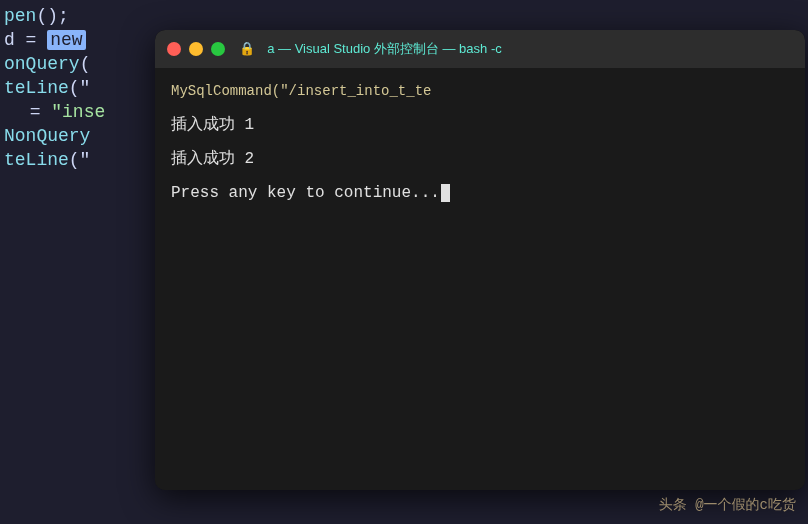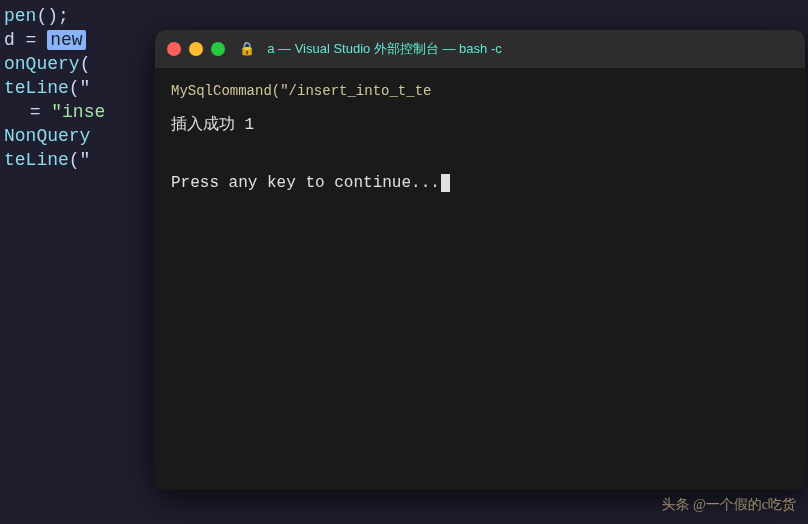--- a/index.html
+++ b/index.html
@@ -128,42 +128,42 @@
       display: block;
       margin-bottom: 4px;
     }
 
     .insert-success {
       color: #e0e0e0;
       margin-top: 8px;
     }
 
     .press-continue {
-      margin-top: 32px;
+      margin-top: 8px;
       color: #e0e0e0;
       display: flex;
       align-items: center;
     }
 
     .cursor-block {
       display: inline-block;
       width: 9px;
       height: 18px;
       background: #e0e0e0;
       margin-left: 1px;
       vertical-align: middle;
     }
 
     
     .watermark {
       position: absolute;
       bottom: 10px;
       right: 12px;
       color: rgba(180, 160, 120, 0.85);
-      font-family: Liberation Serif, serif;
+      font-family: Liberation Mono, monospace;
       font-size: 14px;
     }
   </style>
 </head>
 <body>
 
 <div class="code-bg"></div>
 
 <div class="code-area">
   <span class="code-line"><span class="code-method">pen</span><span class="code-paren">();</span></span>
@@ -189,20 +189,21 @@
     <div class="traffic-light tl-maximize"></div>
     <span class="title-icon">🔒</span>
     <span class="title-text">a — Visual Studio 外部控制台 — bash -c</span>
   </div>
 
   <div class="terminal-body">
     <span class="terminal-cmd-line">
       MySqlCommand("/insert_into_t_te
     </span>
     <span class="terminal-line insert-success">插入成功 1</span>
+    <span class="terminal-line insert-success">插入成功 2</span>
     <div class="press-continue">
       <span>Press any key to continue...</span>
         <span class="cursor-block"></span>
     </div>
   </div>
 </div>
 
 <div class="watermark">
   <span>头条 @一个假的c吃货</span>
 </div>

